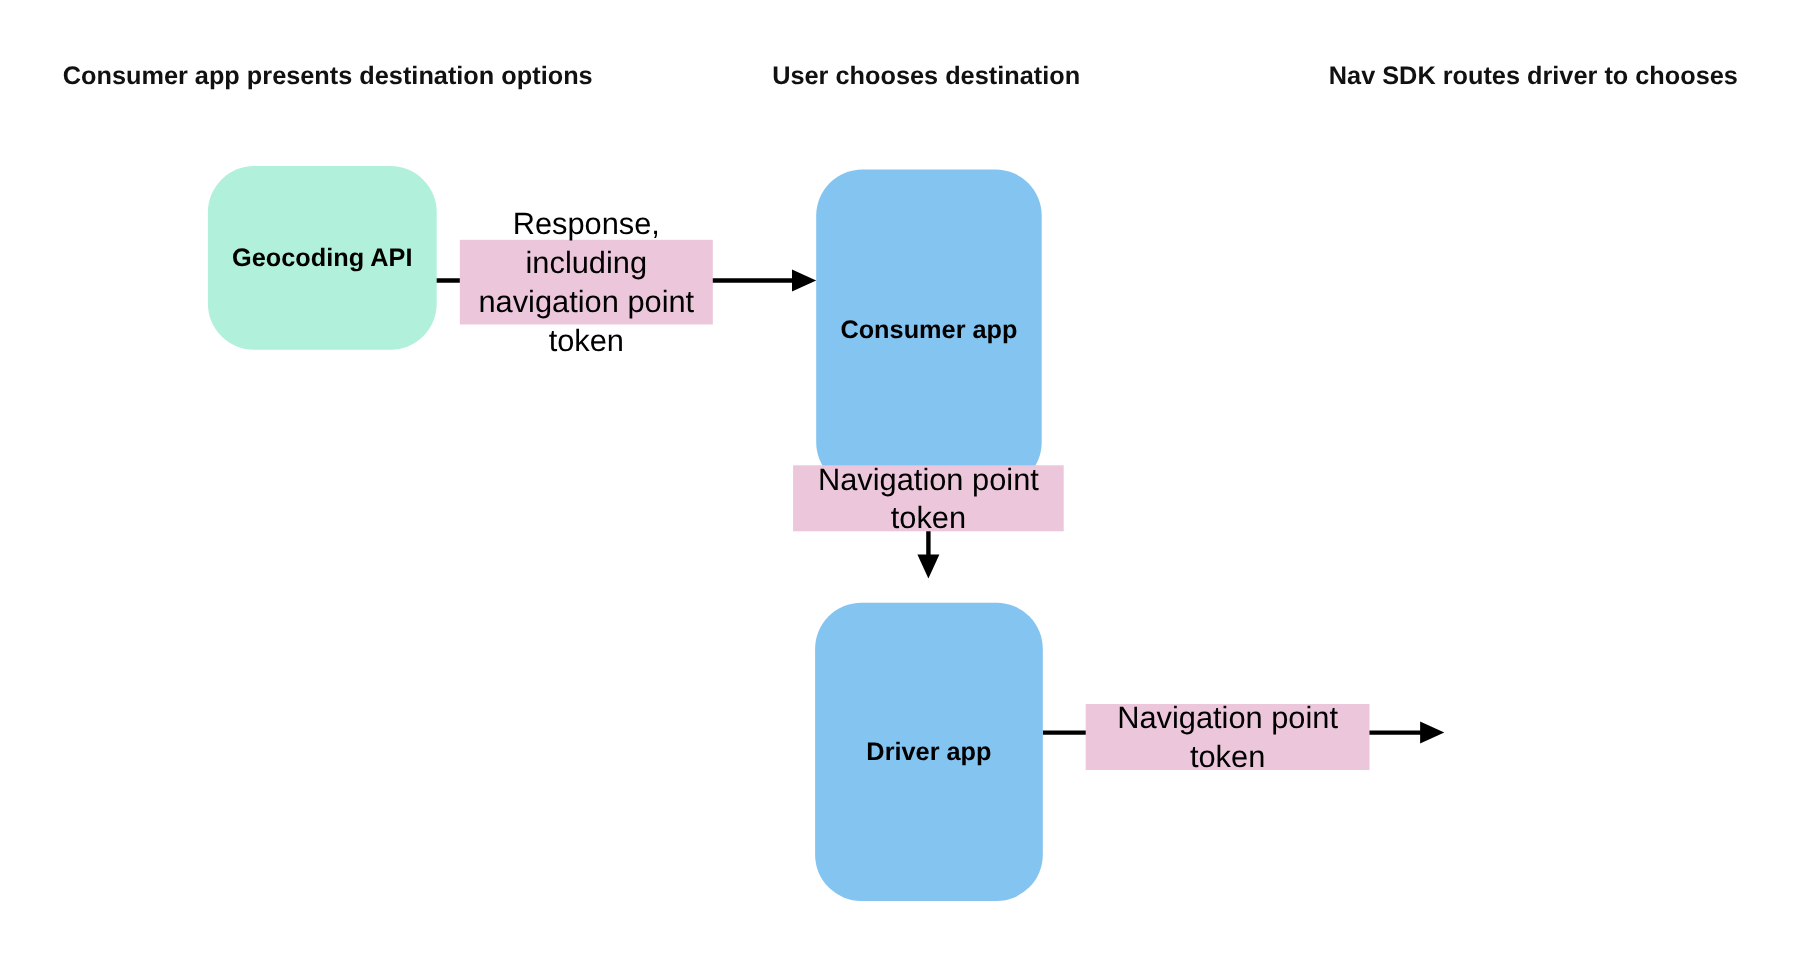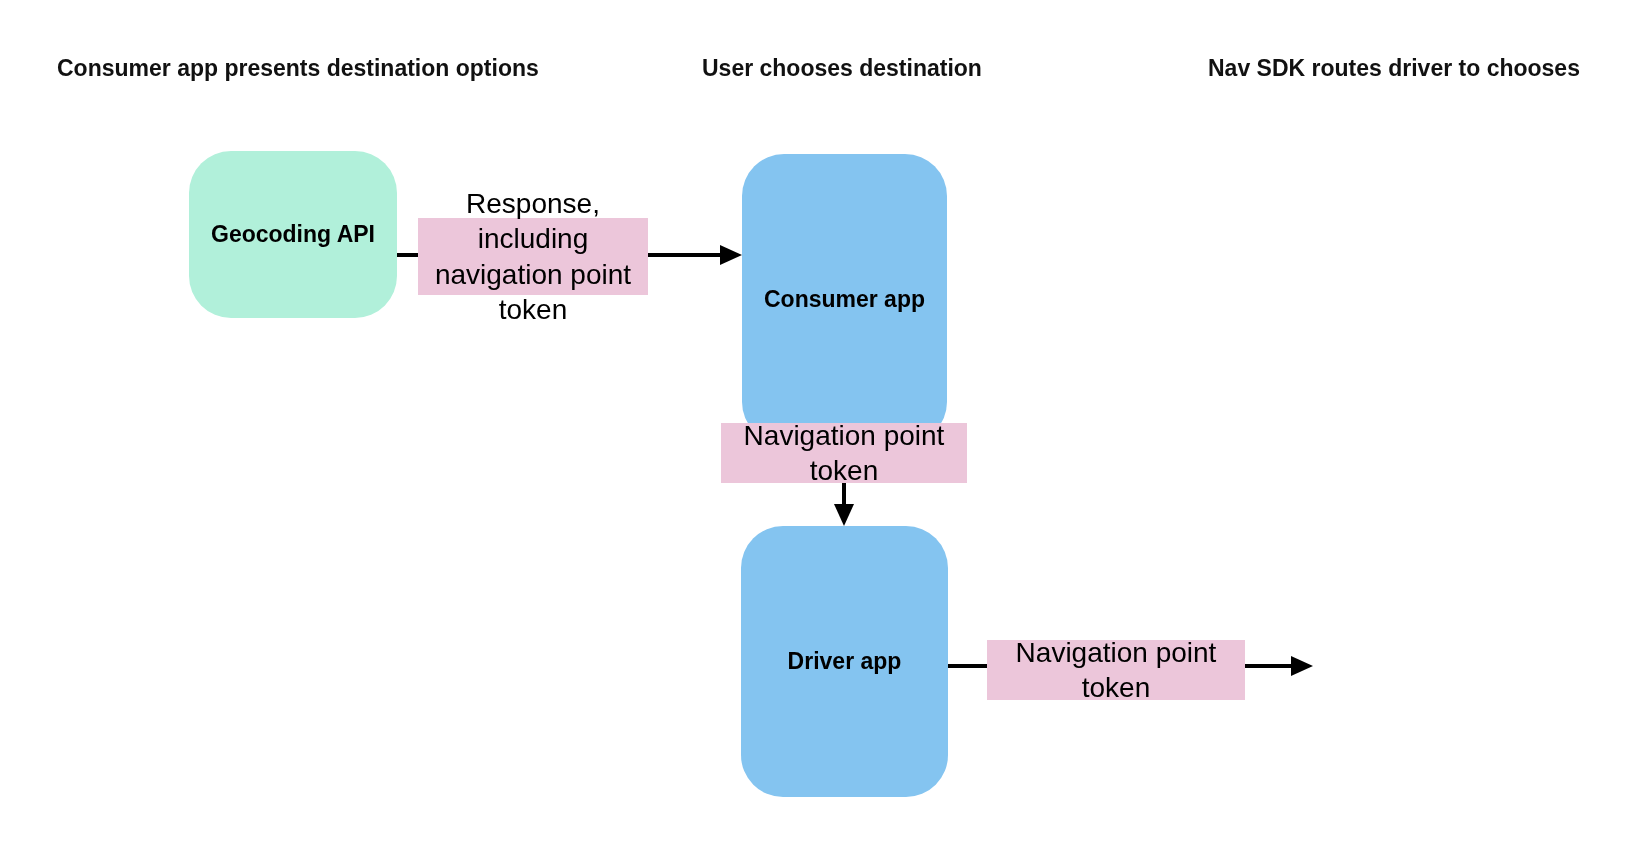--- a/index.html
+++ b/index.html
@@ -50,21 +50,21 @@
     align-items: center;
     justify-content: center;
     border-radius: 42px;
     font-size: 23px;
     font-weight: 700;
     color: #000;
     text-align: center;
   }
   #node-geocoding-api { left: 169px;  top: 151px; width: 208px; height: 167px; background: var(--node-green); margin-left: 20px; }
   #node-consumer-app  { left: 742px;  top: 110px; width: 205px; height: 290px; background: var(--node-blue); margin-top: 44px; }
-  #node-driver-app    { left: 741px;  top: 526px; width: 207px; height: 271px; background: var(--node-blue); }
+  #node-driver-app    { left: 741px;  top: 548px; width: 207px; height: 271px; background: var(--node-blue); }
   #node-nav-sdk       { left: 1313px; top: 566px; width: 211px; height: 202px; background: var(--node-orange); border-radius: 46px; }
 
   .edge-label {
     position: absolute;
     z-index: 3;
     display: flex;
     align-items: center;
     justify-content: center;
     text-align: center;
     background: var(--edge-label-pink);

